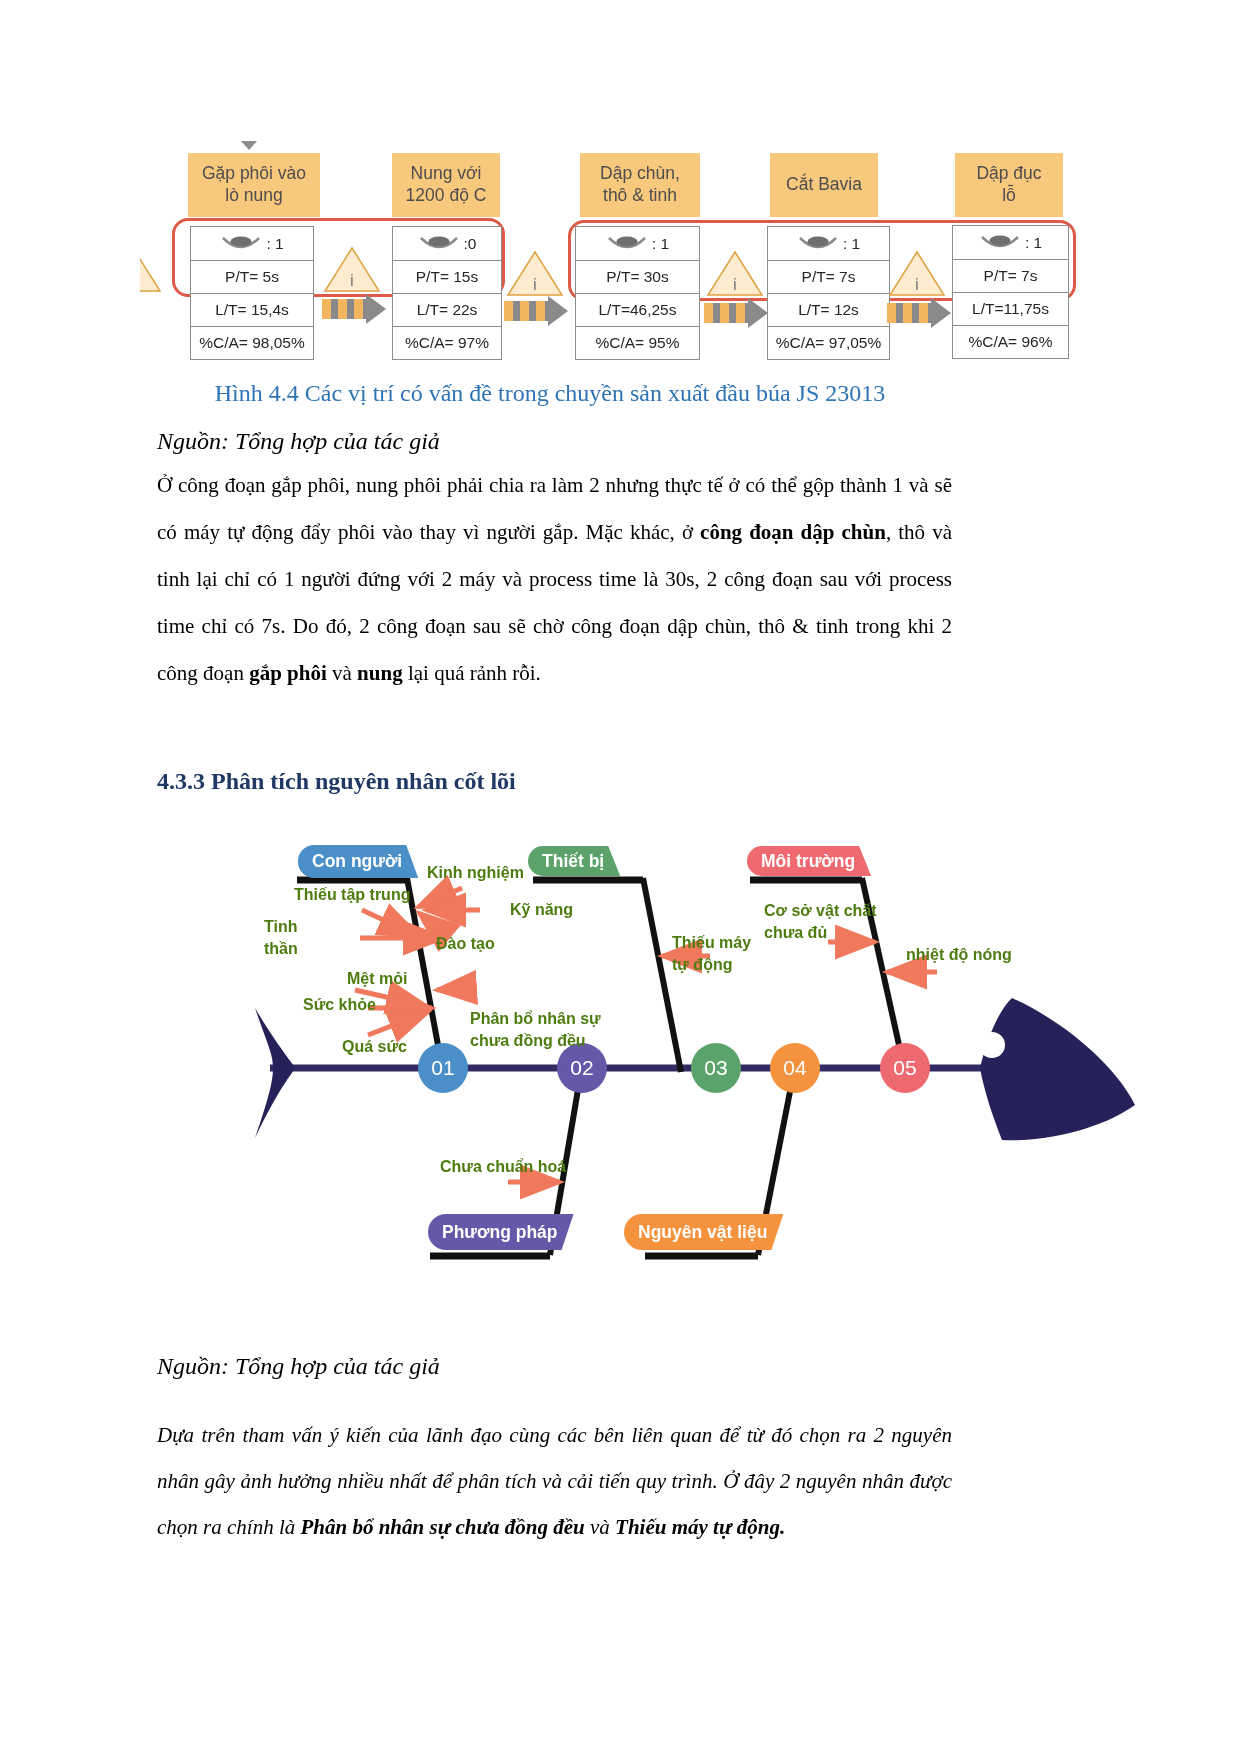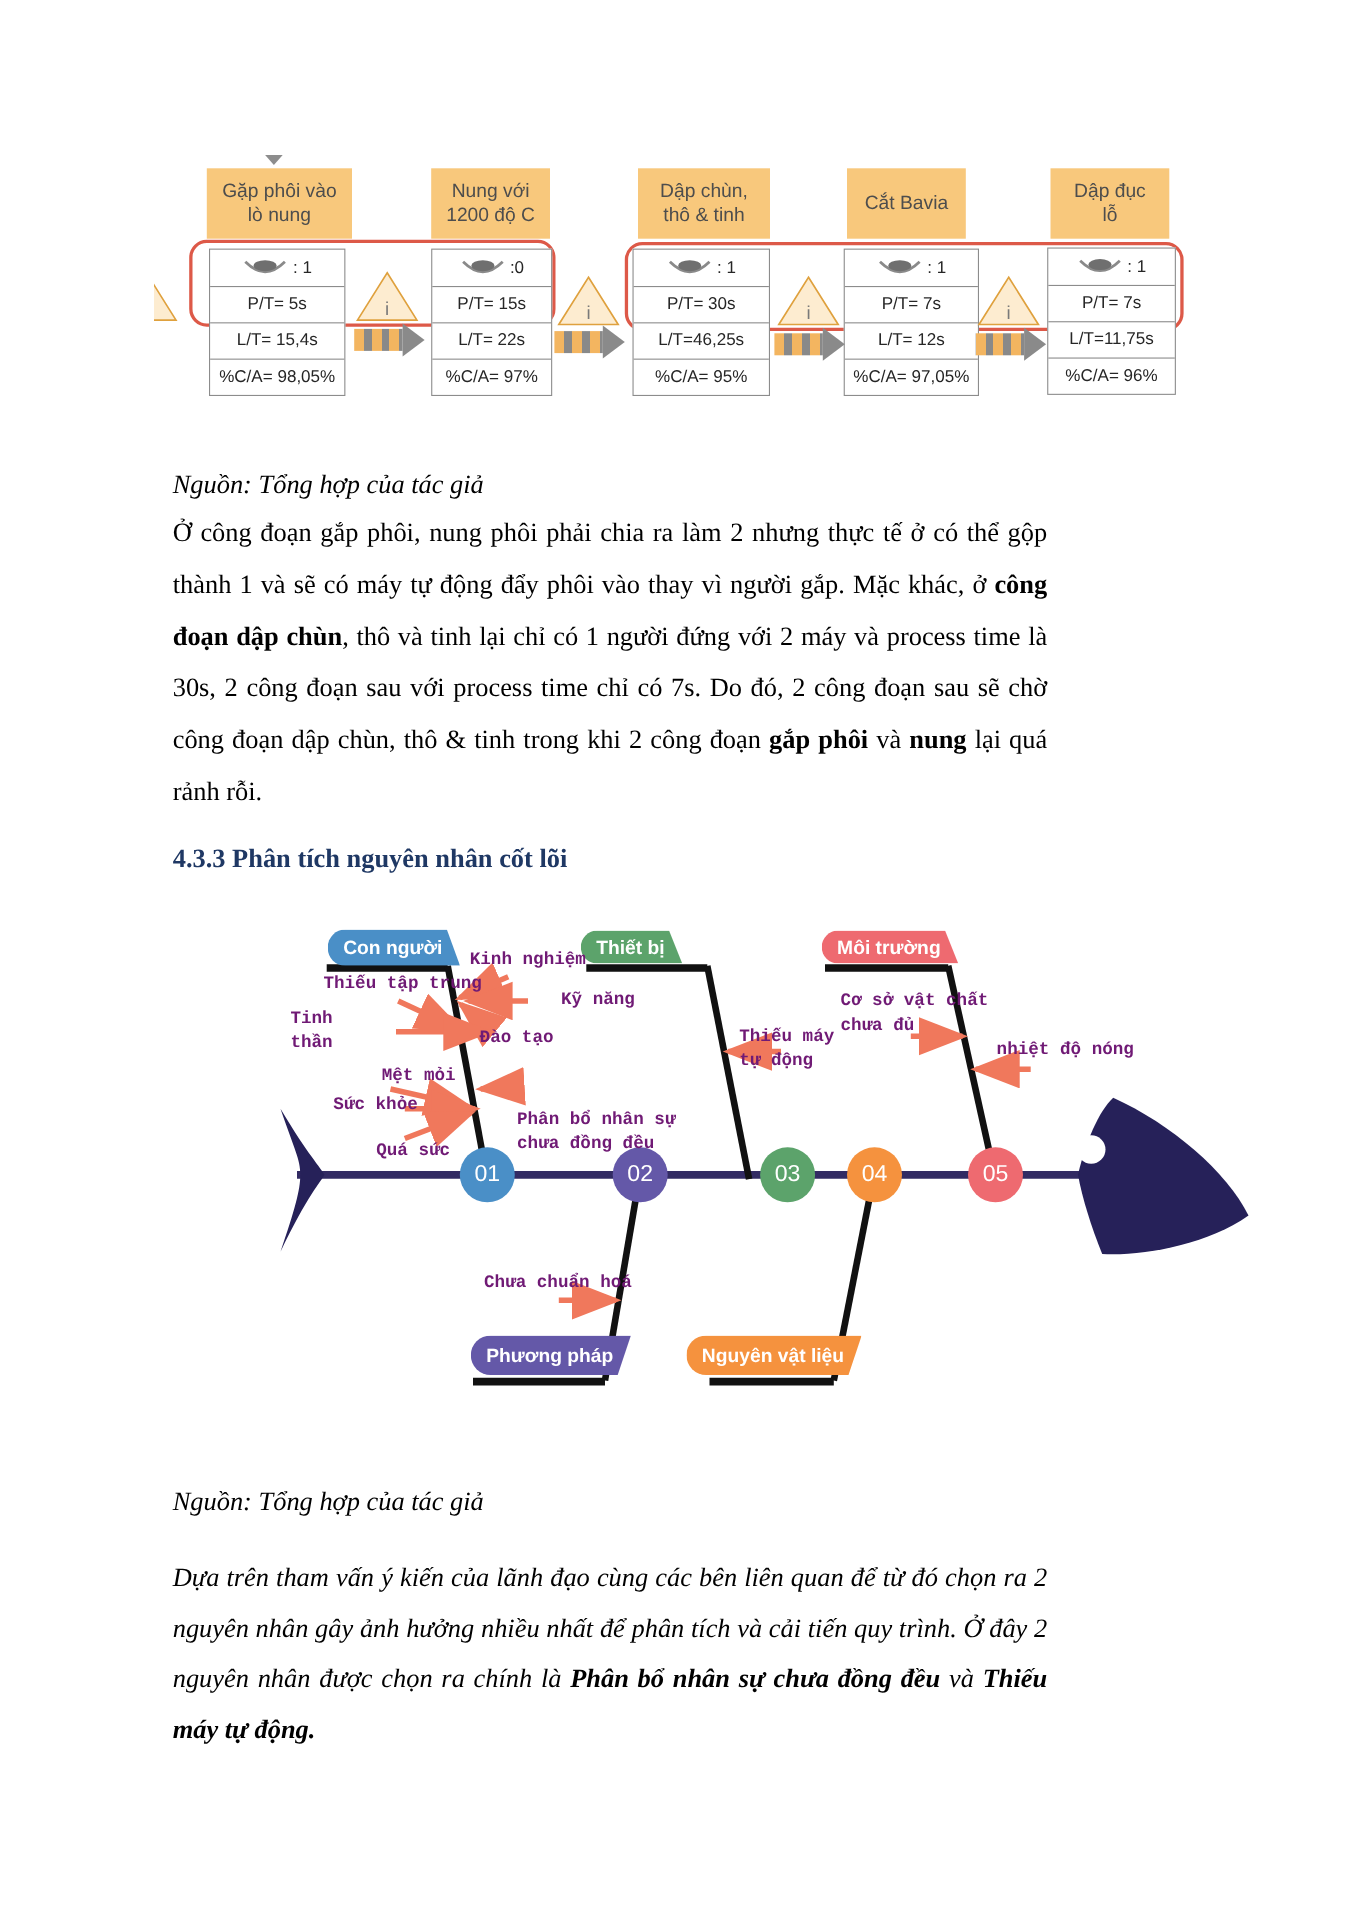--- a/index.html
+++ b/index.html
@@ -21,34 +21,34 @@
   .redrect{position:absolute;border:3.5px solid #dd5948;border-radius:16px;}
   .inv{position:absolute;}
   .parrow{position:absolute;display:flex;align-items:center;height:30px;}
   .pbody{width:44px;height:20px;background:repeating-linear-gradient(90deg,#f3b560 0 9px,#898989 9px 16px);}
   .phead{width:0;height:0;border-top:15px solid transparent;border-bottom:15px solid transparent;
          border-left:20px solid #8a8a8a;}
 
   
   .caption{position:absolute;left:150px;width:800px;text-align:center;font-size:24px;color:#2e74b5;}
   .source{position:absolute;left:157px;font-size:24px;font-style:italic;color:#000;}
-  .para{position:absolute;left:157px;width:795px;font-size:24px;text-align:justify;color:#000;}
+  .para{position:absolute;left:157px;width:795px;font-size:21px;text-align:justify;color:#000;}
   .p1{line-height:47px;}
   .p2{line-height:46px;}
   .heading{position:absolute;left:157px;font-size:24px;font-weight:bold;color:#1f3864;}
 
   
   .fb-svg{position:absolute;left:140px;top:760px;}
   .cat{position:absolute;color:#fff;font-family:"Liberation Sans",sans-serif;font-weight:bold;font-size:17.5px;
        display:flex;align-items:center;padding:0 16px 0 14px;}
   .cat-top{border-radius:16px 0 0 16px;clip-path:polygon(0 0,calc(100% - 12px) 0,100% 100%,0 100%);}
   .cat-bot{border-radius:18px 0 0 18px;clip-path:polygon(0 0,100% 0,calc(100% - 12px) 100%,0 100%);}
   .node{position:absolute;width:50px;height:50px;border-radius:50%;color:#fff;
         font-family:"Liberation Sans",sans-serif;font-size:21px;display:flex;align-items:center;justify-content:center;}
-  .cause{position:absolute;font-family:Liberation Mono, monospace;font-weight:bold;font-size:16px;color:#701a75;
+  .cause{position:absolute;font-family:Liberation Sans, sans-serif;font-weight:bold;font-size:16px;color:#4d7c0f;
          line-height:1.35;}
   .pre{white-space:pre-line;}
 </style>
 </head>
 <body>
 
 <div class="page">
 
   <div class="vsm">
     <div class="ptr" style="left:101px;top:23px;"></div>
@@ -169,20 +169,21 @@
     <div class="parrow" style="left:564px;top:180px;">
         <div class="pbody"></div>
         <div class="phead"></div>
       </div>
     <div class="parrow" style="left:747px;top:180px;">
         <div class="pbody"></div>
         <div class="phead"></div>
       </div>
   </div>
 
+  <div class="caption" style="top:380px;">Hình 4.4 Các vị trí có vấn đề trong chuyền sản xuất đầu búa JS 23013</div>
   <div class="source" style="top:428px;">Nguồn: Tổng hợp của tác giả</div>
 
   <div class="para p1" style="top:462px;"><span>Ở công đoạn gắp phôi, nung phôi phải chia ra làm 2 nhưng thực tế ở có thể gộp thành 1 và sẽ có máy tự động đẩy phôi vào thay vì người gắp. Mặc khác, ở </span><b>công đoạn dập chùn</b><span>, thô và tinh lại chỉ có 1 người đứng với 2 máy và process time là 30s, 2 công đoạn sau với process time chỉ có 7s. Do đó, 2 công đoạn sau sẽ chờ công đoạn dập chùn, thô &amp; tinh trong khi 2 công đoạn </span><b>gắp phôi</b><span> và </span><b>nung</b><span> lại quá rảnh rỗi.</span></div>
 
   <div class="heading" style="top:768px;">4.3.3 Phân tích nguyên nhân cốt lõi</div>
 
   <svg class="fb-svg" width="1010" height="532">
     <defs>
       <marker id="ah" markerWidth="10" markerHeight="9" refX="8" refY="3.5" orient="auto">
         <path d="M0,0 L9,3.5 L0,7 Z" fill="#f0785c"></path>

